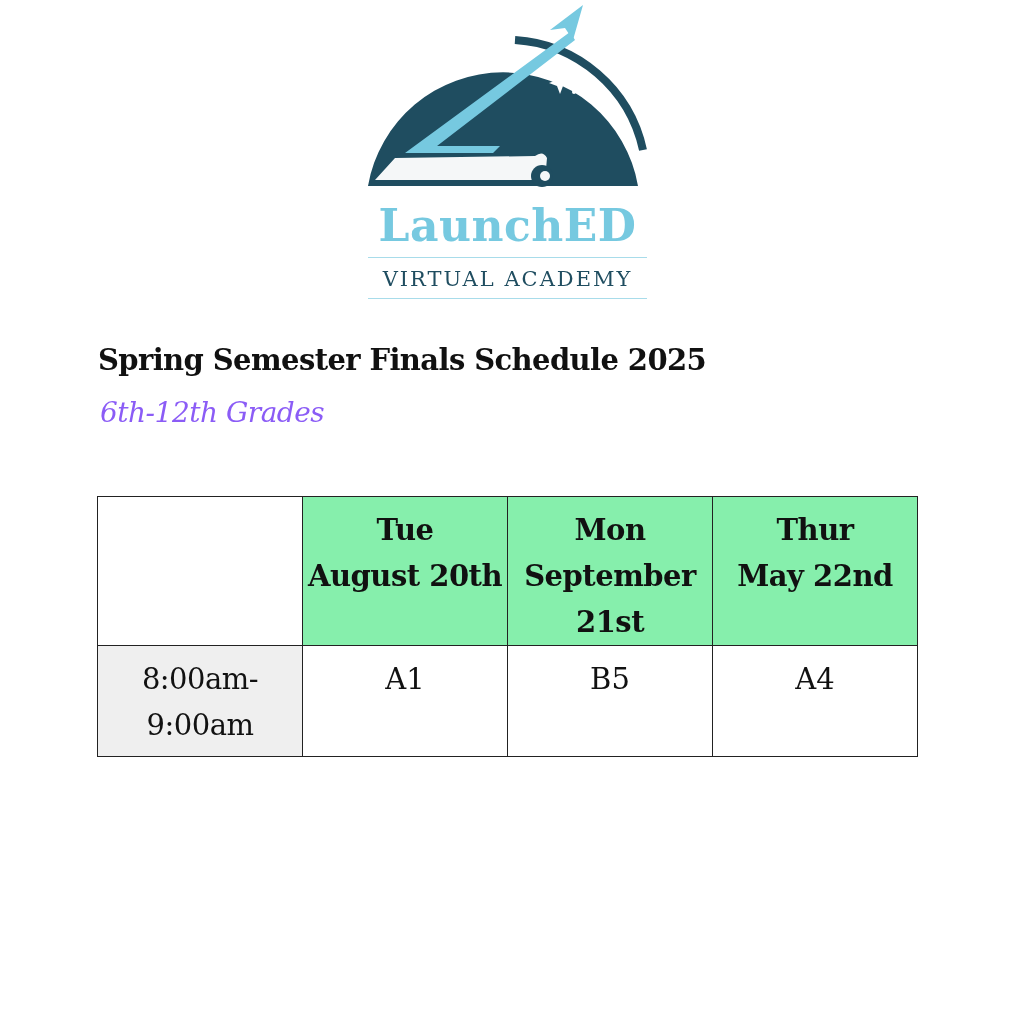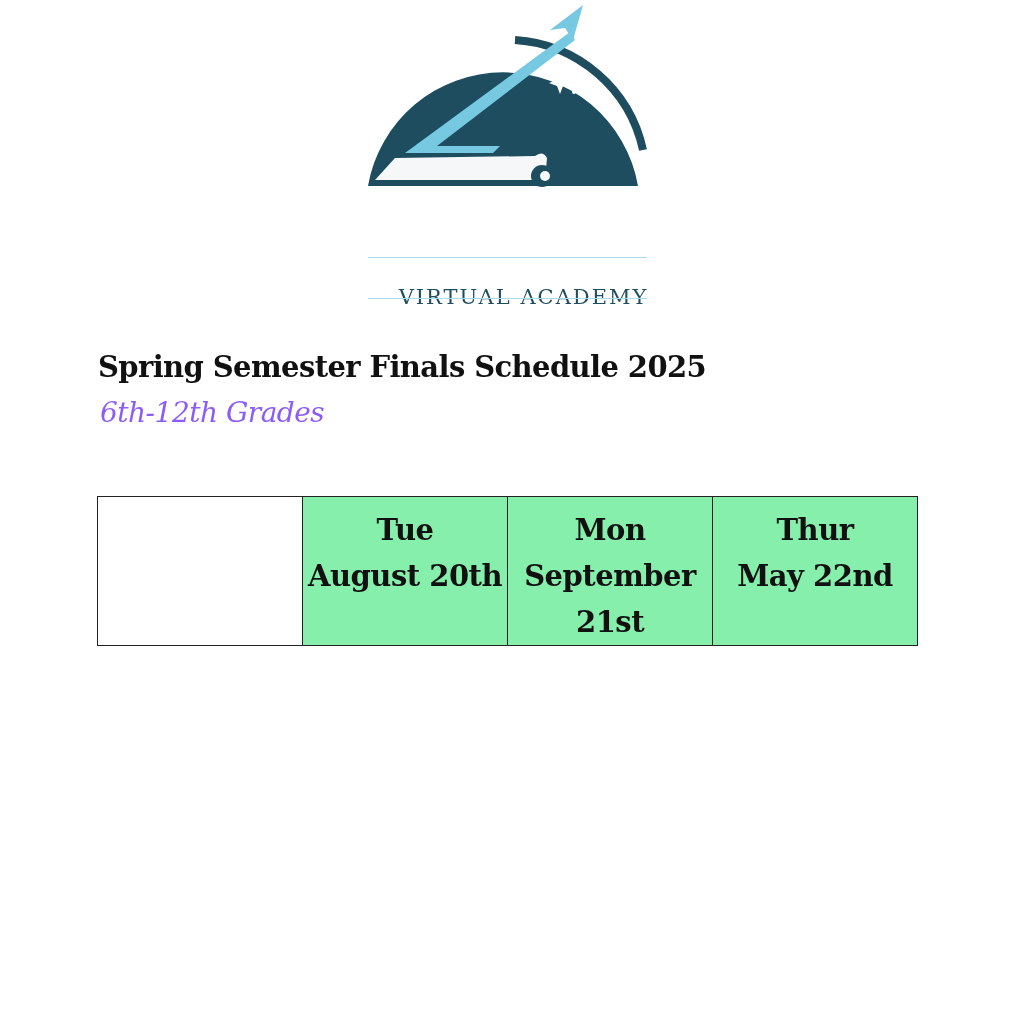--- a/index.html
+++ b/index.html
@@ -3,22 +3,22 @@
   <meta charset="utf-8">
   <style>
     html, body { margin: 0; padding: 0; background: #ffffff; }
     body { width: 1009px; height: 1024px; position: relative; overflow: hidden; font-family: "DejaVu Serif", serif; color: #111; }
     .logo { position: absolute; left: 365px; top: 0; width: 285px; height: 305px; }
     .logo svg { position: absolute; left: 0; top: 0; }
     .brand-name { position: absolute; left: 0; top: 196px; width: 285px; text-align: center; font-family: "DejaVu Serif", serif; font-weight: bold; font-size: 44px; color: #76c9e0; letter-spacing: 0.5px; line-height: 60px; }
     .brand-rule { position: absolute; left: 3px; width: 279px; height: 1px; background: #a8dcea; }
     .brand-rule.r1 { top: 257px; }
     .brand-rule.r2 { top: 298px; }
-    .brand-sub { position: absolute; left: 16px; top: 264px; width: 285px; text-align: center; font-family: "DejaVu Serif", serif; font-size: 21px; color: #1f4d60; letter-spacing: 2px; line-height: 30px; margin-top: 18px; }
-    .title { position: absolute; left: 98px; top: 350px; font-family: "DejaVu Serif", serif; font-weight: bold; font-size: 29px; letter-spacing: -0.6px; color: #111; white-space: nowrap; }
+    .brand-sub { position: absolute; left: 0; top: 264px; width: 285px; text-align: center; font-family: "DejaVu Serif", serif; font-size: 21px; color: #1f4d60; letter-spacing: 2px; line-height: 30px; }
+    .title { position: absolute; left: 98px; top: 343px; font-family: "DejaVu Serif", serif; font-weight: bold; font-size: 29px; letter-spacing: -0.6px; color: #111; white-space: nowrap; }
     .subtitle { position: absolute; left: 100px; top: 396px; font-family: "DejaVu Serif", serif; font-style: italic; font-size: 28px; letter-spacing: -0.5px; color: #8b5cf6; white-space: nowrap; }
     table.sched { position: absolute; left: 97px; top: 496px; border-collapse: collapse; table-layout: fixed; }
     table.sched td, table.sched th { border: 1.5px solid #222; width: 204px; height: 110px; text-align: center; vertical-align: top; padding: 0; font-family: "DejaVu Serif", serif; }
     table.sched th { background: #86efac; font-weight: bold; font-size: 29px; line-height: 46px; padding-top: 10px; height: 100px; letter-spacing: -0.5px; }
     table.sched th.corner { background: #ffffff; }
     table.sched td.time { background: #efefef; font-size: 29px; line-height: 46px; padding-top: 10px; height: 100px; letter-spacing: -0.5px; }
     table.sched td.cell { font-size: 29px; line-height: 46px; padding-top: 10px; height: 100px; }
     .line { display: block; }
   </style>
 </head>
@@ -40,20 +40,21 @@
 
     <path d="M185 30 L218 5 L208 40 L200 28 Z" fill="#76c9e0"></path>
 
     <circle cx="117" cy="58" r="2" fill="#fff"></circle>
     <circle cx="129" cy="58" r="3" fill="#fff"></circle>
     <circle cx="137" cy="62" r="2" fill="#fff"></circle>
     <circle cx="180" cy="70" r="3" fill="#fff"></circle>
     <circle cx="209" cy="92" r="2" fill="#fff"></circle>
     <path d="M195 72 L198 80 L206 83 L198 86 L195 94 L192 86 L184 83 L192 80 Z" fill="#fff"></path>
   </svg>
+  <div class="brand-name">LaunchED</div>
   <div class="brand-rule r1"></div>
   <div class="brand-sub">VIRTUAL ACADEMY</div>
   <div class="brand-rule r2"></div>
 </div>
 
 <div class="title">Spring Semester Finals Schedule 2025</div>
 <div class="subtitle">6th-12th Grades</div>
 
 <table class="sched">
   <tbody>
@@ -65,14 +66,23 @@
     </th>
     <th>
       <span class="line">Mon</span>
       <span class="line">September 21st</span>
     </th>
     <th>
       <span class="line">Thur</span>
       <span class="line">May 22nd</span>
     </th>
   </tr>
+  <tr>
+    <td class="time">
+      <span class="line">8:00am-</span>
+      <span class="line">9:00am</span>
+    </td>
+    <td class="cell">A1</td>
+    <td class="cell">B5</td>
+    <td class="cell">A4</td>
+  </tr>
 </tbody>
   </table>
 
 </body></html>

